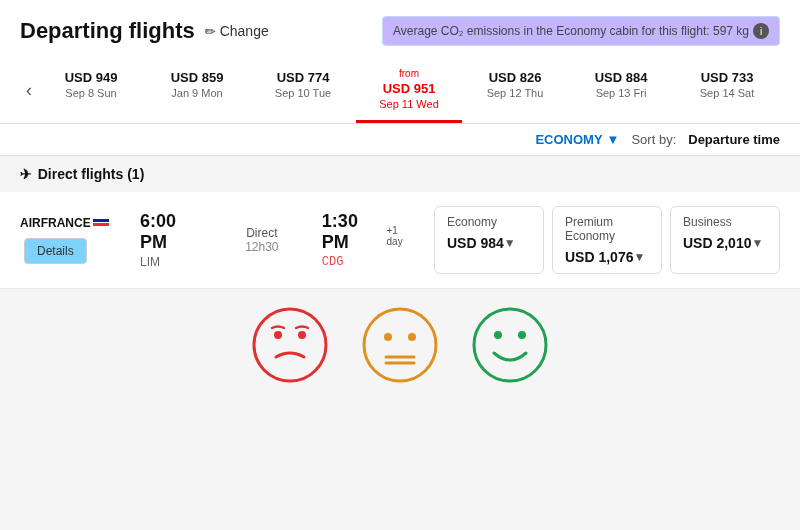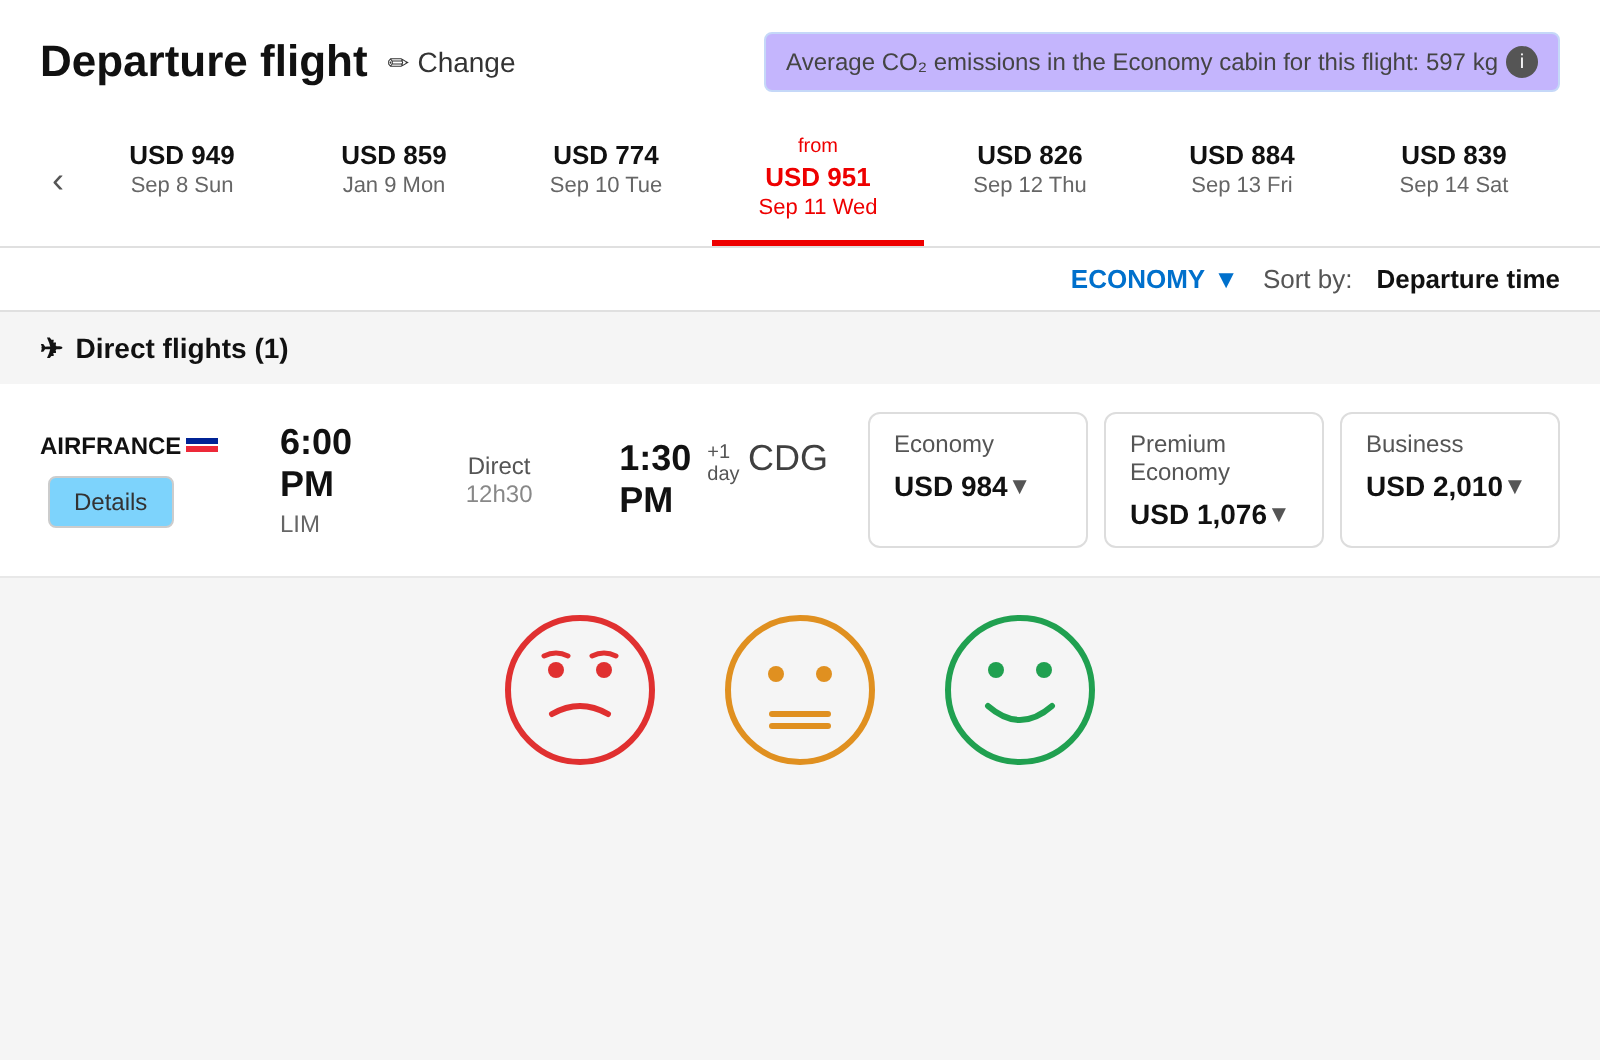--- a/index.html
+++ b/index.html
@@ -217,41 +217,42 @@
     .flight-type {
       font-size: 12px;
       color: #555;
     }
     .flight-duration {
       font-size: 12px;
       color: #888;
     }
     .arrive-col {
       display: flex;
-      flex-direction: row;
+      flex-direction: column;
       gap: 2px;
     }
     .arrive-time-row {
       display: flex;
       align-items: flex-start;
       gap: 3px;
     }
     .arrive-time {
       font-size: 18px;
       font-weight: 700;
       color: #111;
     }
     .next-day {
       font-size: 10px;
       color: #555;
-      margin-top: 2px;
+      margin-top: 14px;
     }
     .arrive-airport {
-      font-size: 18px;
-      color: #404040;
+      font-size: 12px;
+      color: #ef4444;
+      font-family: Liberation Mono, monospace;
     }
     .details-btn {
       border: 1px solid #ccc;
       border-radius: 4px;
       background: #7dd3fc;
       padding: 5px 12px;
       font-size: 12px;
       cursor: pointer;
       color: #333;
       margin-left: 4px;
@@ -305,21 +306,21 @@
       display: flex;
       align-items: center;
     }
   </style>
 </head>
 <body>
 
 <div class="header">
   <div class="header-top">
     <div class="title-row">
-      <h1 class="departing-title">Departure flight</h1>
+      <h1 class="departing-title">Departing flights</h1>
       <a class="change-link">
         <span class="change-icon">✏</span>
         <span>Change</span>
       </a>
     </div>
     <div class="co2-badge">
       <span>Average CO₂ emissions in the Economy cabin for this flight: 597 kg</span>
       <span class="info-icon">i</span>
     </div>
   </div>
@@ -352,21 +353,21 @@
     <div class="price">USD 826</div>
     <div class="date-label">Sep 12 Thu</div>
   </div>
         <div class="date-item">
     <div class="from-label"></div>
     <div class="price">USD 884</div>
     <div class="date-label">Sep 13 Fri</div>
   </div>
         <div class="date-item">
     <div class="from-label"></div>
-    <div class="price">USD 839</div>
+    <div class="price">USD 733</div>
     <div class="date-label">Sep 14 Sat</div>
   </div>
       </div>
   </div>
 </div>
 
 <div class="filters-row">
   <div class="economy-dropdown">
     <span>ECONOMY</span>
     <span>▼</span>

